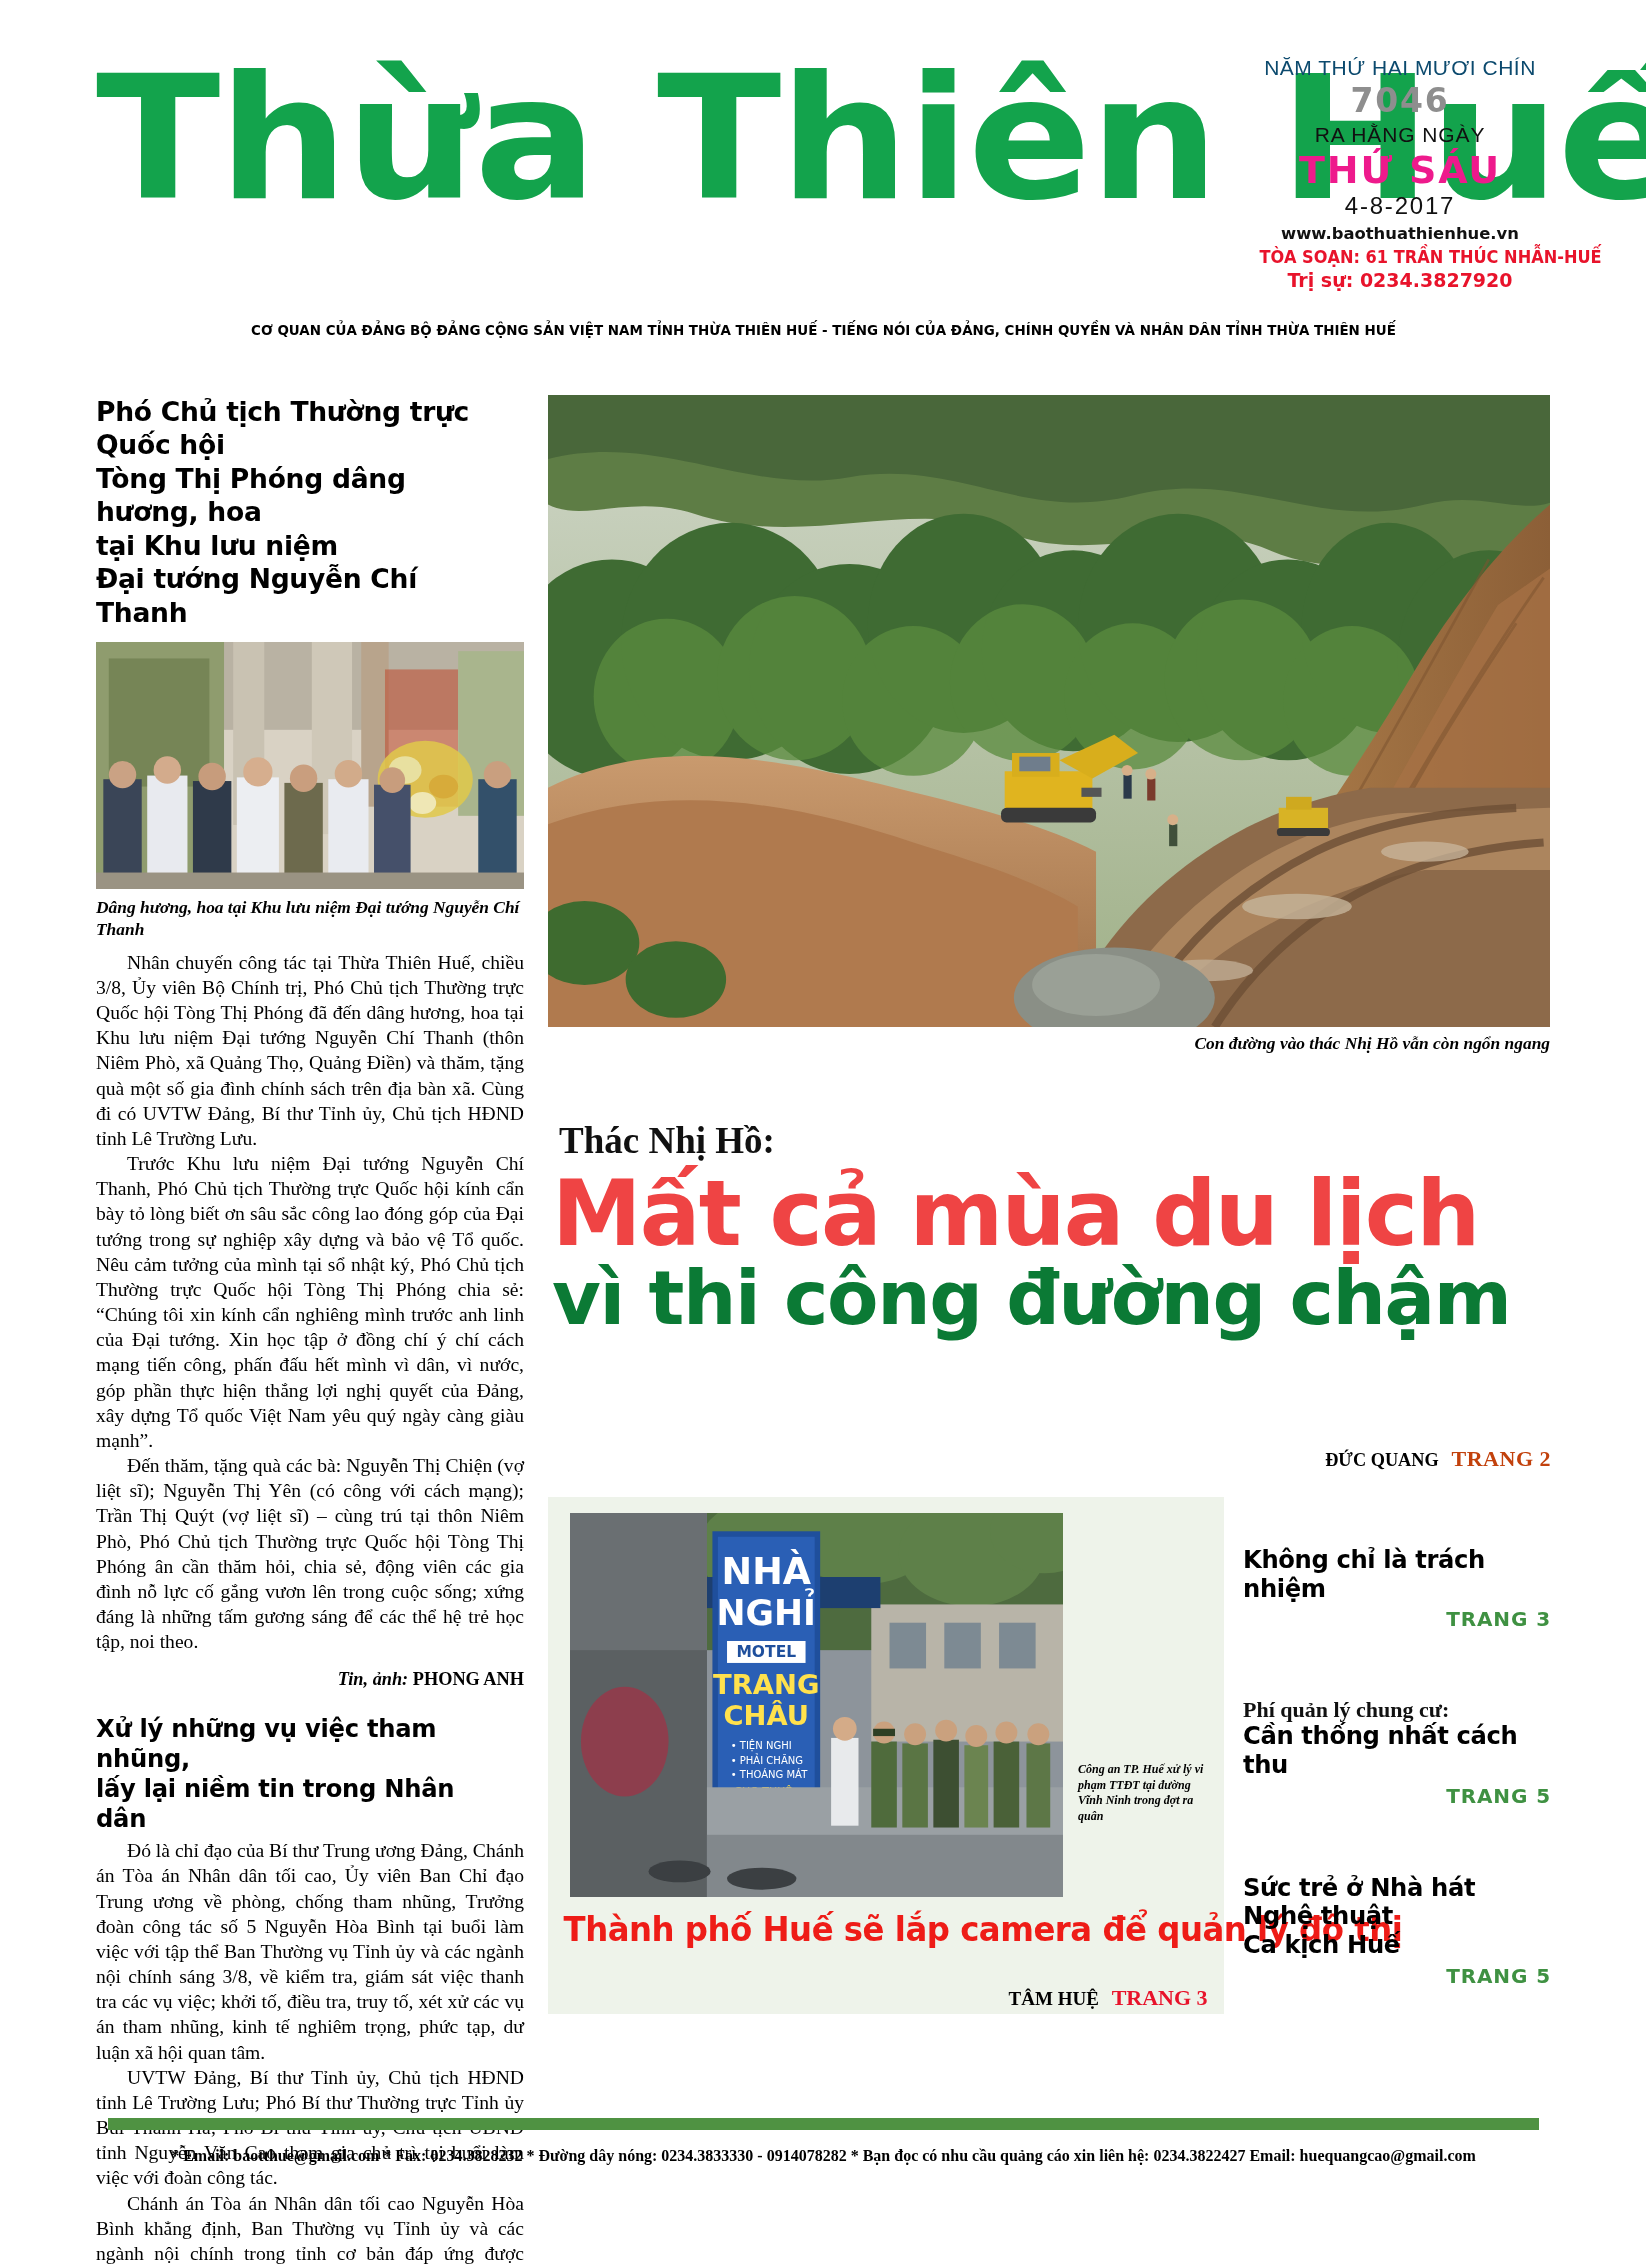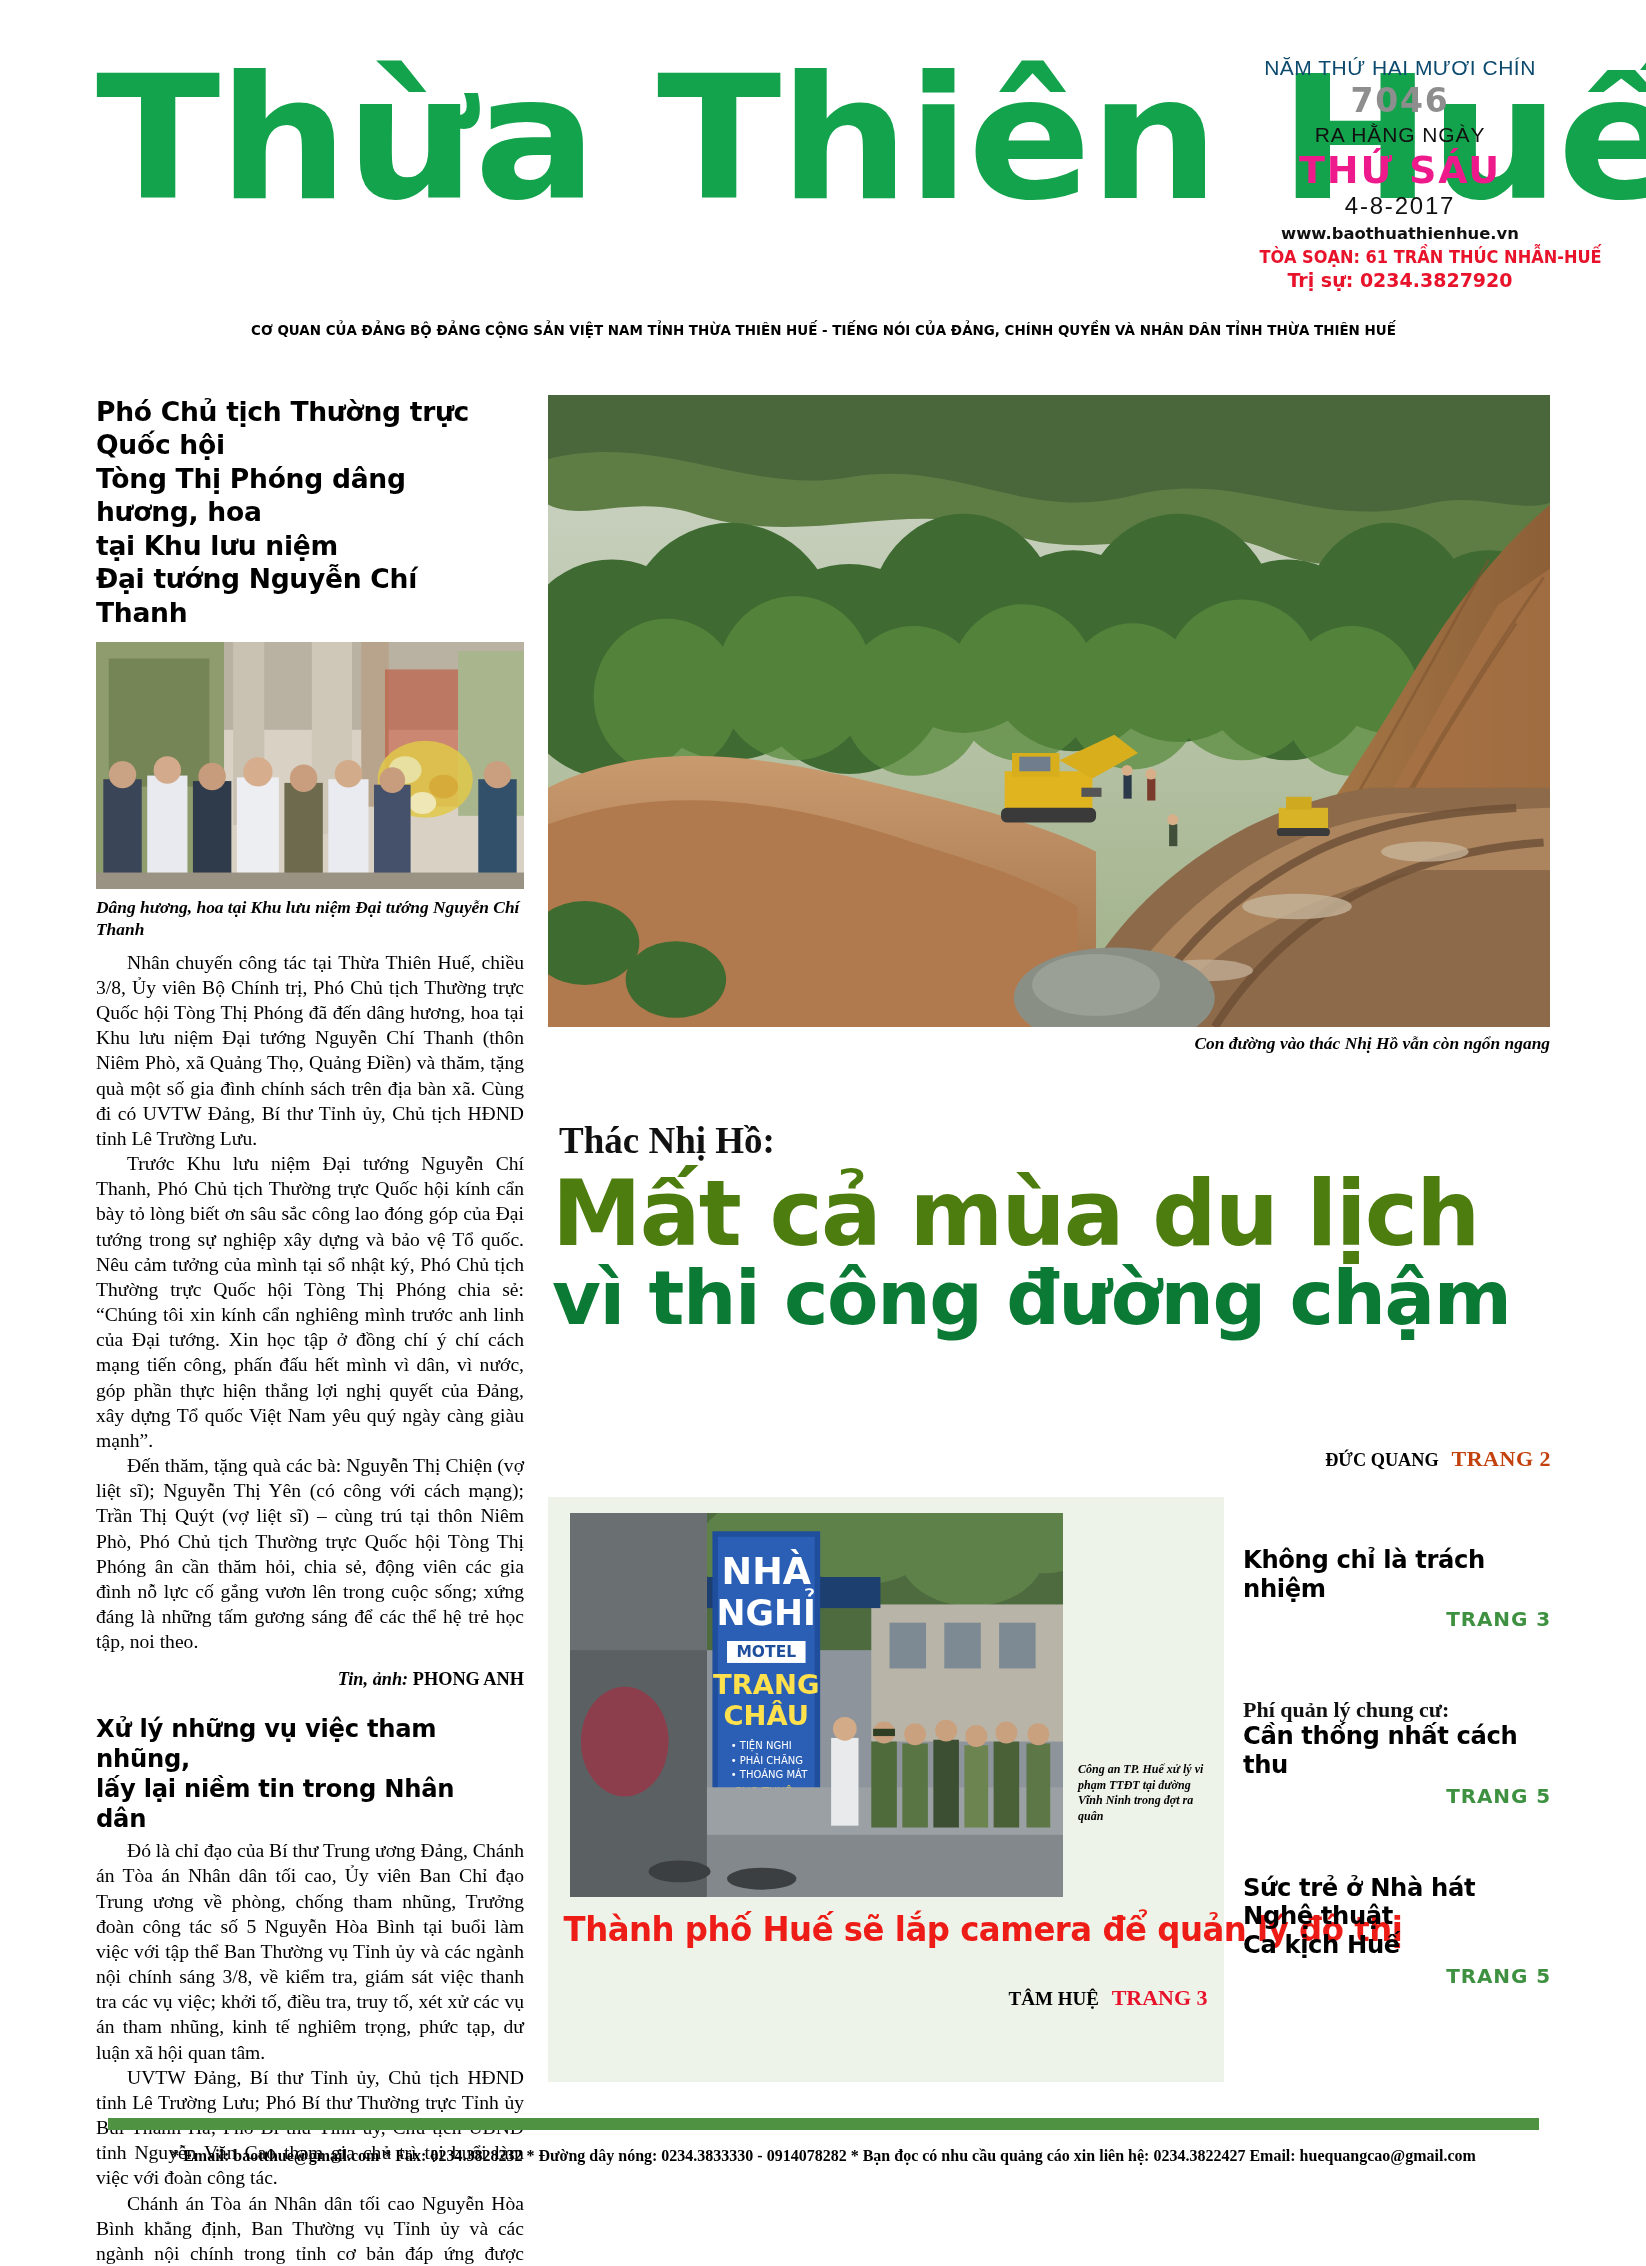--- a/index.html
+++ b/index.html
@@ -221,21 +221,21 @@
   }
   .big-head-1 {
     position: absolute;
     left: 552px;
     top: 1170px;
     width: 1005px;
     font-family: "DejaVu Sans", sans-serif;
     font-weight: bold;
     font-size: 90px;
     line-height: 0.98;
-    color: #4d7c0f;
+    color: #ef4444;
     letter-spacing: -1.8px;
     white-space: nowrap;
     transform: scaleX(1.0);
     transform-origin: left;
   }
   .big-head-2 {
     position: absolute;
     left: 552px;
     top: 1261px;
     width: 1005px;
@@ -265,21 +265,21 @@
     margin-left: 12.8px;
     letter-spacing: 0.5px;
   }
 
   
   .bot-block {
     position: absolute;
     left: 548px;
     top: 1497px;
     width: 676px;
-    height: 585px;
+    height: 517px;
     background: #eef3ea;
   }
   .bot-photo {
     position: absolute;
     left: 22px;
     top: 16.4px;
     width: 493px;
     height: 384px;
     overflow: hidden;
     background: #98a0a8;

